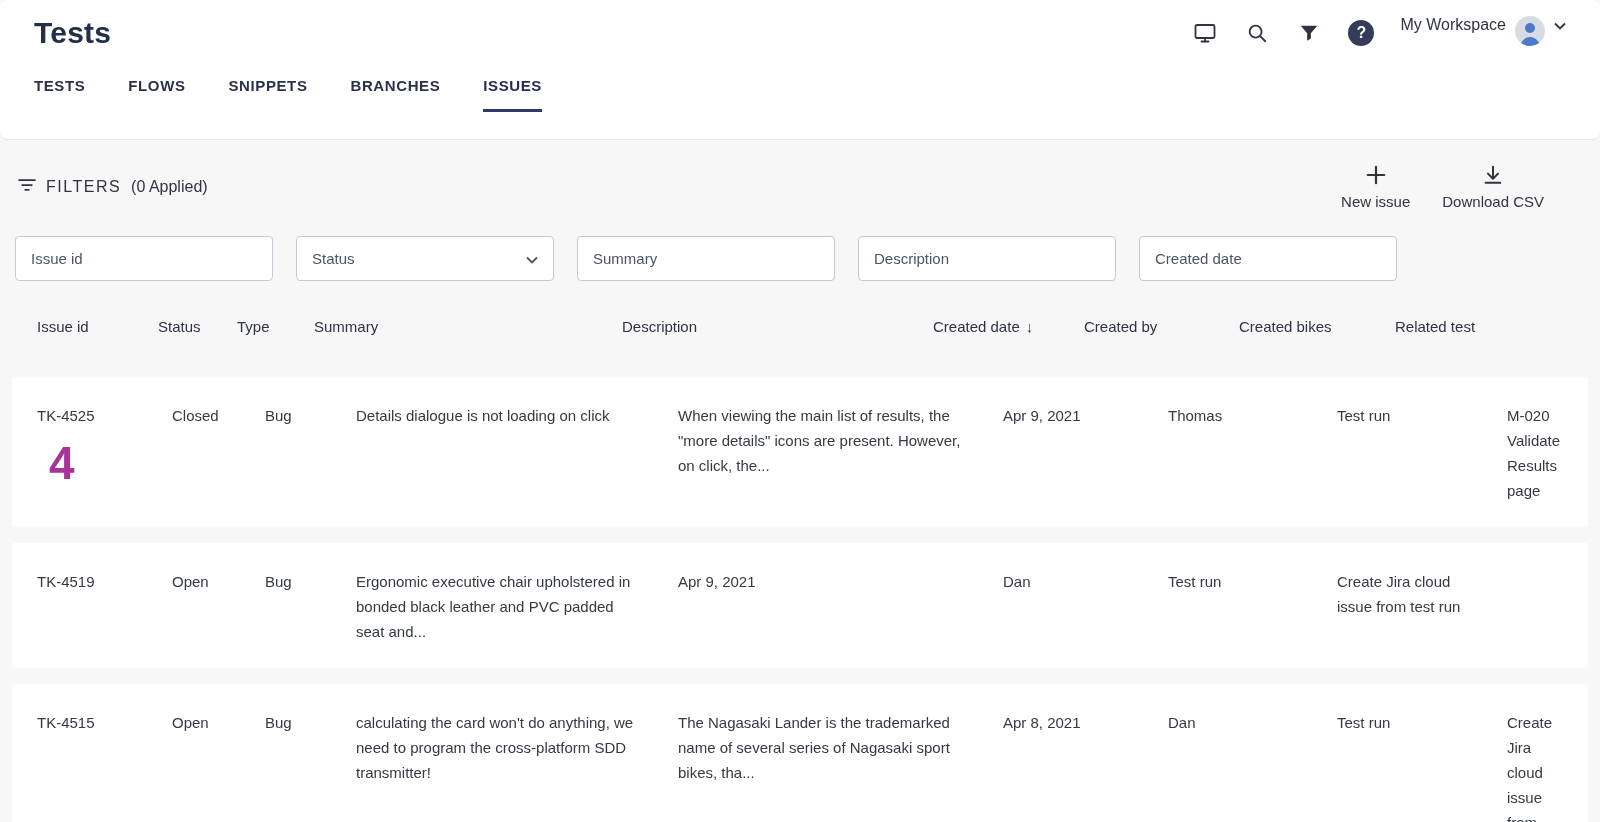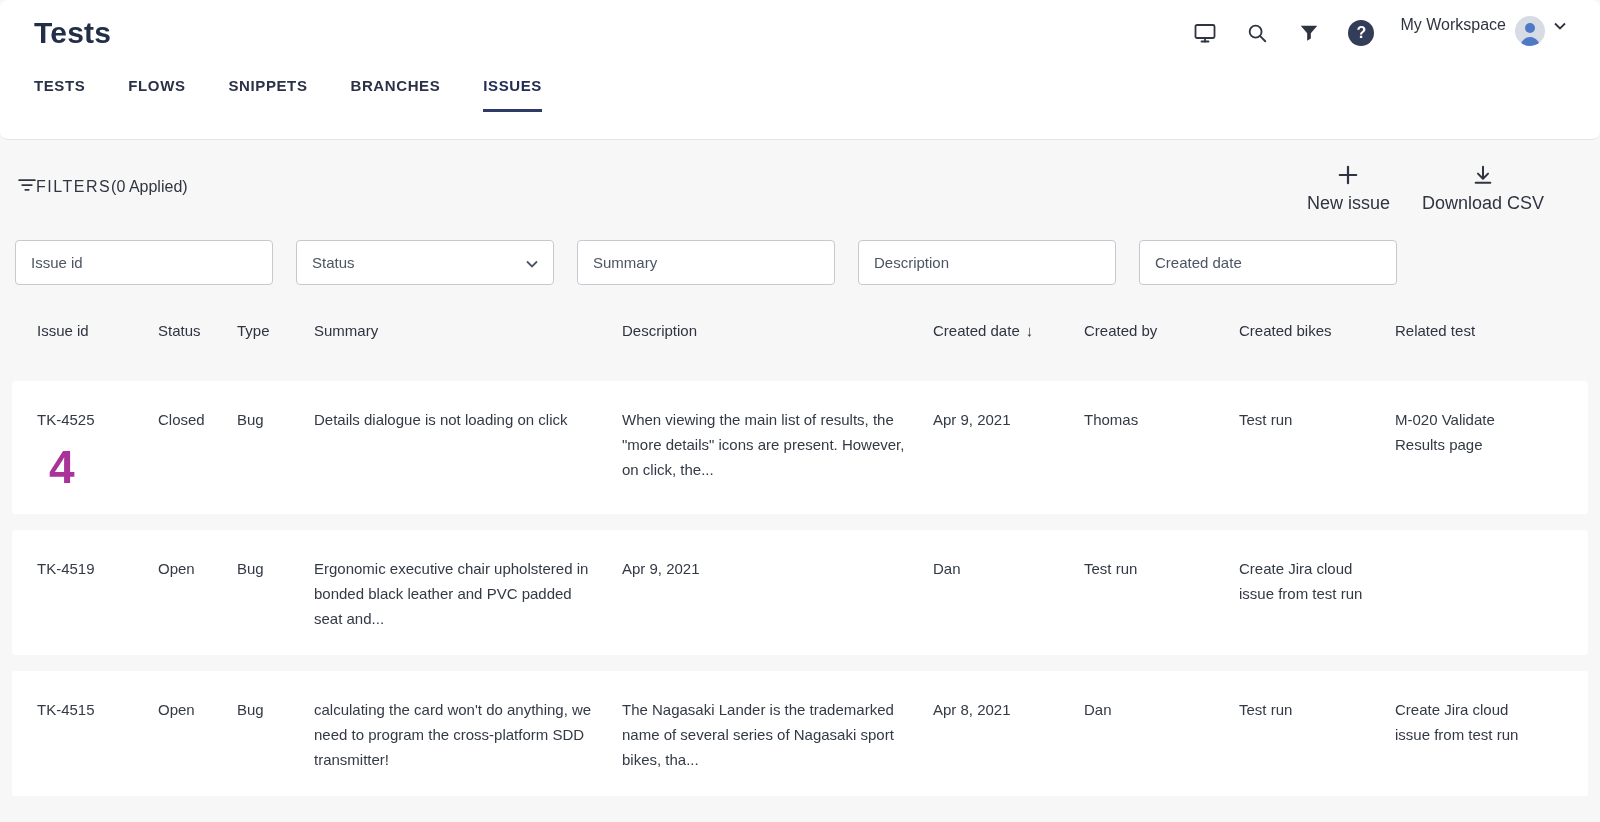--- a/index.html
+++ b/index.html
@@ -20,26 +20,26 @@
   .workspace { display:flex; align-items:flex-start; gap:9px; cursor:pointer; }
   .workspace-label { font-size:16px; color:#2f3440; }
 
   
   .tabs { display:flex; gap:43px; padding:0 34px; margin-top:27px; }
   .tab { font-size:15px; font-weight:700; letter-spacing:0.6px; color:#2b3247; padding-bottom:15px; cursor:pointer; border-bottom:3px solid transparent; }
   .tab.active { color:#232c54; border-bottom-color:#2e3a68; }
 
   
   .toolbar { display:flex; justify-content:space-between; align-items:flex-start; padding:22px 52px 0 18px; }
-  .filters-toggle { display:flex; align-items:center; margin-top:16px; cursor:pointer; }
+  .filters-toggle { display:flex; align-items:center; gap:10px; margin-top:16px; cursor:pointer; }
   .filters-label { font-size:16px; letter-spacing:1.5px; color:#2f3440; }
   .filters-count { font-size:16px; color:#2f3440; }
   .toolbar-actions { display:flex; gap:24px; }
   .action-stack { display:flex; flex-direction:column; align-items:center; gap:3px; cursor:pointer; padding:2px 4px; }
-  .action-label { font-size:18px; color:#2f3440; }
+  .action-label { font-size:15px; color:#2f3440; }
 
   
   .filter-row { display:flex; gap:23px; padding-left:15px; margin-top:24px; }
   .filter-input, .filter-select {
     width:258px; height:45px; border:1px solid #c6c9cf; border-radius:4px;
     background:#fff; font-family:"Liberation Sans",sans-serif;
     font-size:15px; color:#4c5564; padding:0 15px; outline:none;
   }
   .filter-input::placeholder { color:#4c5564; opacity:1; }
   .filter-select { display:flex; align-items:center; justify-content:space-between; cursor:pointer; }
@@ -49,21 +49,21 @@
     display:grid;
     grid-template-columns:121px 79px 77px 308px 311px 151px 155px 156px 1fr;
   }
   .table-header { margin:14px 12px 20px 12px; padding:0 20px 0 25px; height:62px; align-items:center; font-size:15px; color:#2f3440; }
   .th { display:flex; align-items:center; gap:6px; cursor:pointer; padding-right:14px; }
   .sort-arrow { font-size:15px; color:#2f3440; }
 
   .row-card {
     background:#fff; margin:0 12px 16px 12px; border-radius:3px;
     padding:26px 20px 24px 25px; font-size:15px; line-height:25px;
-    min-height:124px; align-items:start; color:#333a45; cursor:pointer;
+    min-height:124px; align-items:start; color:#333a45; cursor:pointer;gap:14px;
   }
   .cell { padding-right:18px; }
   .cell-related { max-width:150px; }
   .annotation-number { font-size:46px; font-weight:700; color:#a93399; line-height:46px; margin:12px 0 0 12px; }
 </style>
 </head>
 <body>
 
 <header class="app-header">
   <div class="header-top">

